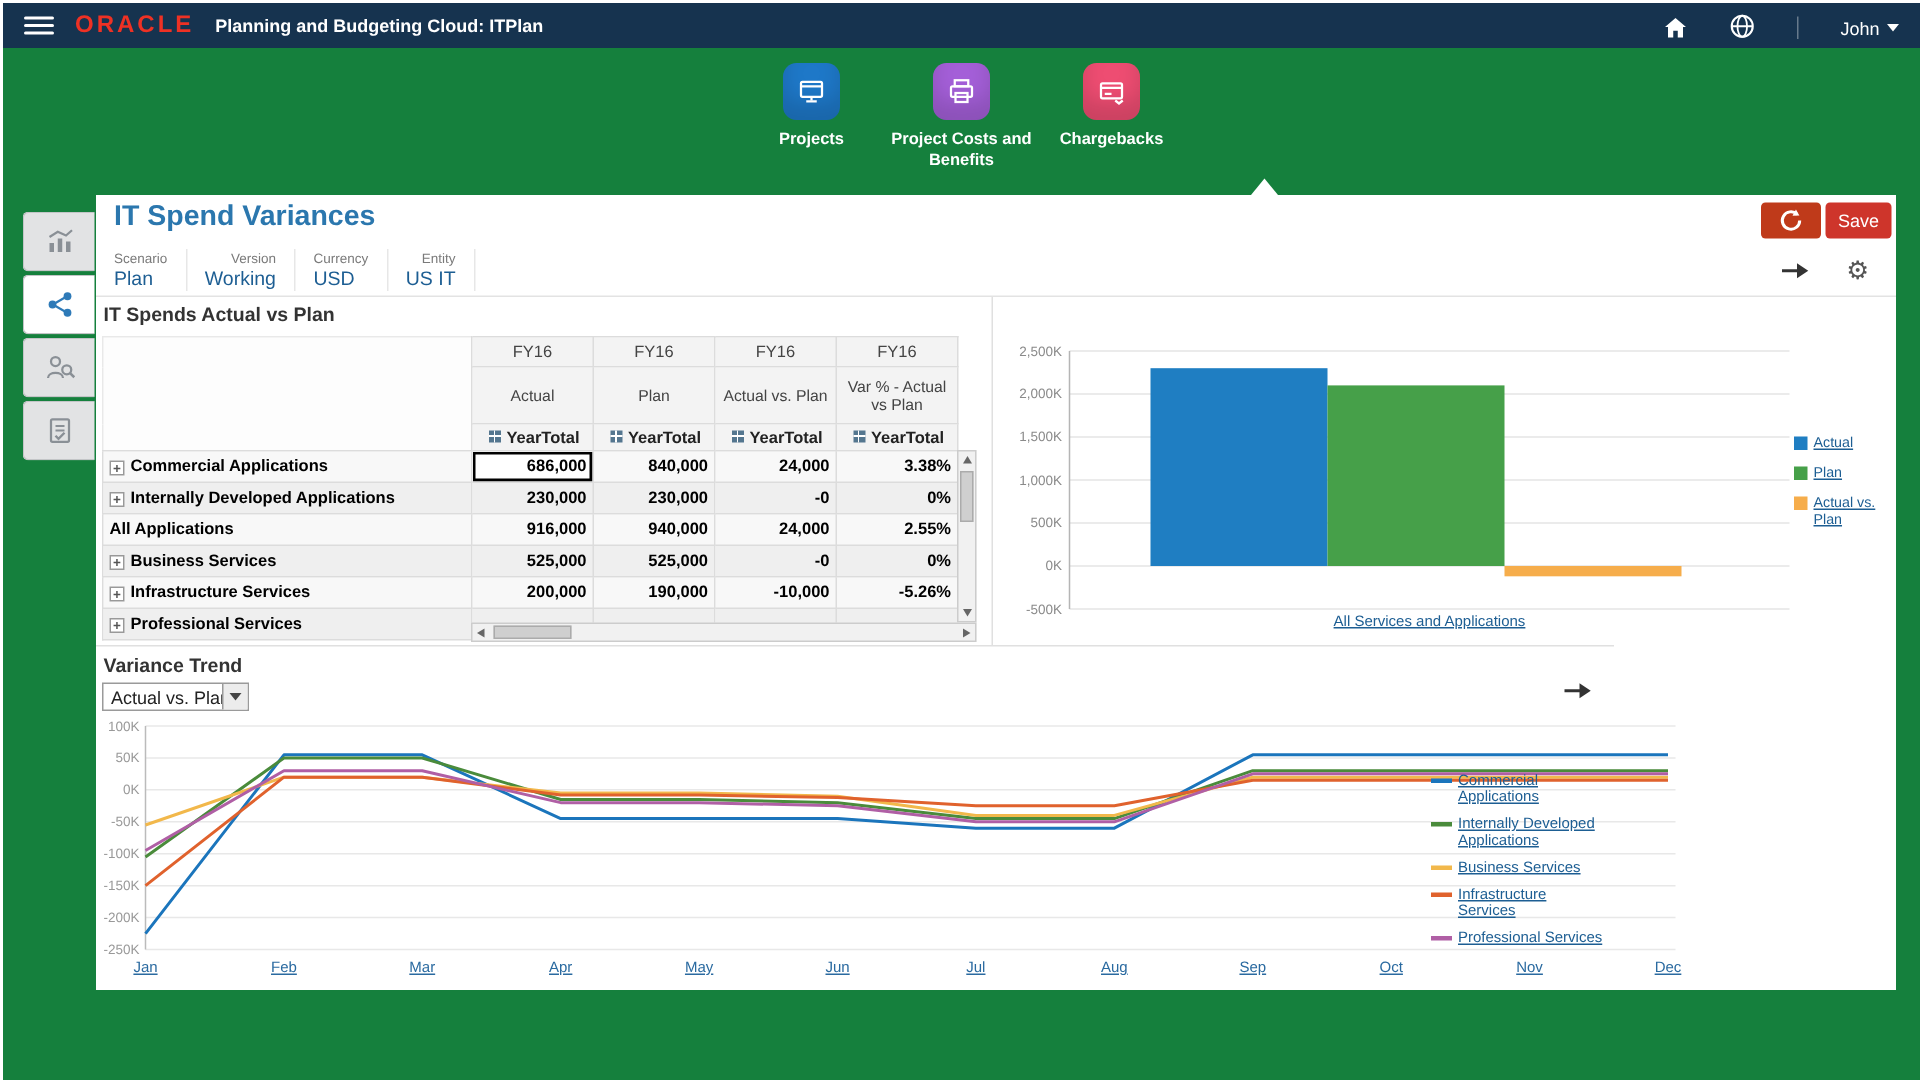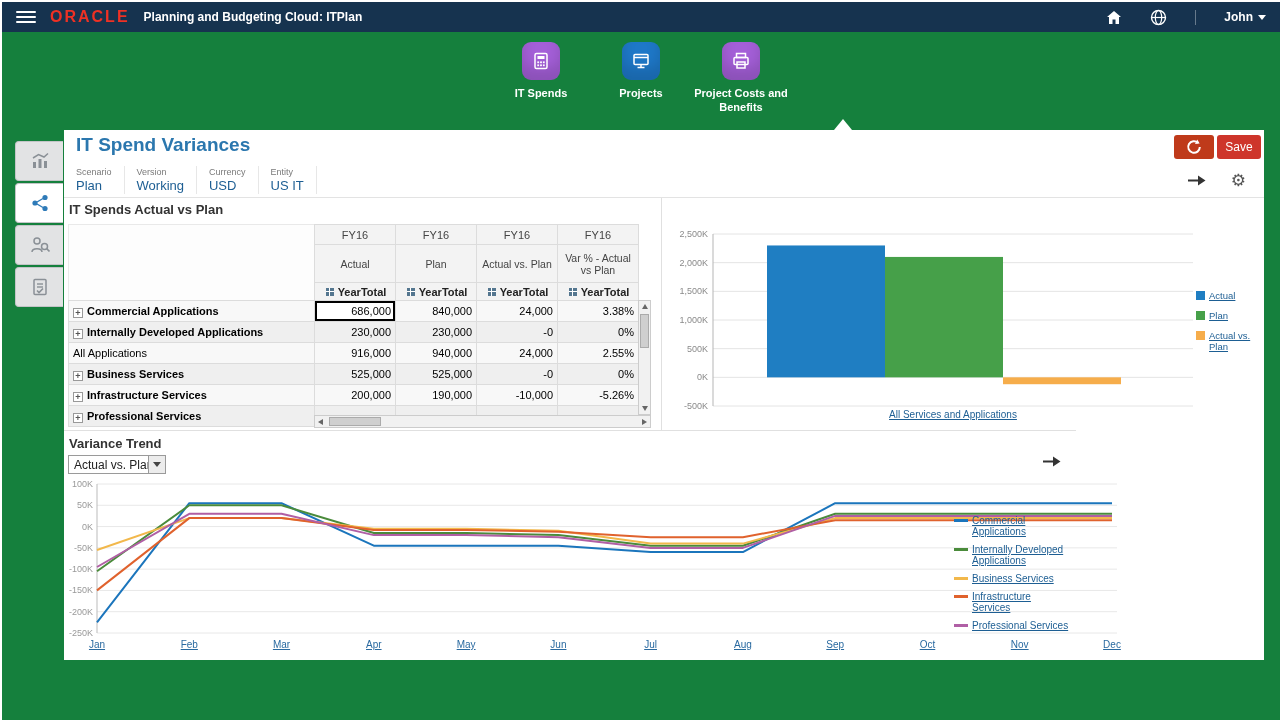--- a/index.html
+++ b/index.html
@@ -4,21 +4,21 @@
 <style>
   html,body{margin:0;padding:0;background:#333;}
   *{box-sizing:border-box;}
   .screen{position:relative;width:1282px;height:722px;margin:0 auto;background:#15803d;border:2px solid #fff;overflow:hidden;font-family:"Liberation Sans",sans-serif;}
   
   .topbar{position:absolute;left:0;top:0;width:100%;height:30px;background:#16334f;display:flex;align-items:center;color:#fff;}
   .hamburger{width:20px;margin:0 14px;cursor:pointer;}
   .hamburger div{height:2px;background:#fff;margin:3px 0;border-radius:1px;}
   .brand{color:#ee3124;font-weight:bold;font-size:16px;letter-spacing:2px;margin-right:14px;}
   .app-title{font-size:12px;font-weight:bold;}
-  .topbar-right{margin-left:auto;display:flex;align-items:center;gap:28px;margin-right:14px;font-weight:bold;}
+  .topbar-right{margin-left:auto;display:flex;align-items:flex-end;gap:28px;margin-right:14px;}
   .tb-sep{width:1px;height:15px;background:rgba(255,255,255,.35);}
   .user{font-size:12px;display:flex;align-items:center;gap:5px;cursor:pointer;}
   .caret-down{width:0;height:0;border-left:4px solid transparent;border-right:4px solid transparent;border-top:5px solid #fff;}
   .tb-icon{cursor:pointer;display:flex;align-items:center;}
   
   .tile-nav{position:absolute;top:32px;left:0;width:100%;height:98px;display:flex;justify-content:center;align-items:flex-start;}
   .nav-item{width:100px;text-align:center;cursor:pointer;}
   .tile{width:38px;height:38px;border-radius:9px;margin:8px auto 7px;display:flex;align-items:center;justify-content:center;box-shadow:inset 0 -12px 14px rgba(0,0,0,.15);}
   .nav-label{color:#fff;font-size:11px;font-weight:bold;line-height:1.25;}
   .nav-caret{position:absolute;left:832px;top:85px;width:0;height:0;border-left:9px solid transparent;border-right:9px solid transparent;border-bottom:11px solid #fff;}
@@ -26,36 +26,36 @@
   .side-tabs{position:absolute;left:13px;top:139px;width:48px;}
   .side-tab{height:40px;background:#e2e3e4;border:1px solid #c3c5c7;border-right:none;margin-bottom:2px;display:flex;align-items:center;justify-content:center;border-radius:4px 0 0 4px;cursor:pointer;}
   .side-tab.active{background:#fff;}
   
   .panel{position:absolute;left:62px;top:128px;width:1200px;height:530px;background:#fff;}
   .page-title{position:absolute;left:12px;top:4px;margin:0;font-size:19px;font-weight:bold;color:#2b77ae;}
   .btn-refresh{position:absolute;right:50px;top:5px;width:40px;height:24px;background:#bf3a1a;border-radius:3px;display:flex;align-items:center;justify-content:center;cursor:pointer;}
   .btn-save{position:absolute;right:3px;top:5px;width:44px;height:24px;background:#ce352b;border-radius:3px;color:#fff;font-size:12px;display:flex;align-items:center;justify-content:center;cursor:pointer;}
   .pov-row{position:absolute;left:0;top:33px;width:100%;height:35px;border-bottom:1px solid #e3e3e3;display:flex;align-items:center;}
   .pov-item{padding:0 12px;border-right:1px solid #e7e7e7;display:flex;flex-direction:column;justify-content:center;height:28px;}
-  .pov-label{font-size:9px;color:#7a7a7a;line-height:11px;}
+  .pov-label{font-size:9px;color:#7a7a7a;line-height:11px;text-align:right;}
   .pov-value{font-size:13px;color:#1d5e93;line-height:15px;cursor:pointer;}
   .pov-actions{margin-left:auto;display:flex;align-items:center;gap:24px;margin-right:18px;}
   .gear{font-size:17px;color:#555;cursor:pointer;line-height:17px;}
   
   .grid-section{position:absolute;left:0;top:68px;width:597px;height:232px;}
   .sec-title{margin:0;position:absolute;left:5px;top:4px;font-size:13px;color:#333;font-weight:bold;}
   .grid-wrap{position:absolute;left:4px;top:26px;width:588px;height:204px;overflow:hidden;}
   table.pgrid{border-collapse:collapse;table-layout:fixed;font-size:11px;width:570px;}
   .pgrid th,.pgrid td{border:1px solid #dcdcdc;padding:0 4px;overflow:hidden;white-space:nowrap;}
   .pgrid thead th{background:#f3f3f3;font-weight:normal;color:#444;text-align:center;}
   .pgrid th.corner{background:#fdfdfd;border-top-color:#e9e9e9;border-left-color:#e9e9e9;}
   .pgrid tr.hdr-year th{height:20px;}
   .pgrid tr.hdr-measure th{height:38px;font-size:10.5px;white-space:normal;line-height:12px;}
   .pgrid tr.hdr-period th{height:18px;font-weight:bold;color:#222;text-align:center;padding-left:6px;}
-  .pgrid tbody td{height:21px;}
+  .pgrid tbody td{height:21px;font-weight:bold;}
   .pgrid tbody tr:nth-child(odd) td{background:#f8f8f8;}
   .pgrid tbody tr:nth-child(even) td{background:#efefef;}
   td.rowhead{text-align:left;}
   td.rowhead.b{font-weight:bold;}
   td.num{text-align:right;}
   td.sel{box-shadow:inset 0 0 0 2px #000;background:#fff !important;}
   .grid-ico{display:inline-block;width:8px;height:8px;margin-right:4px;background:
     linear-gradient(to right, transparent 3px, #fff 3px, #fff 4px, transparent 4px),
     linear-gradient(to bottom, transparent 3px, #fff 3px, #fff 4px, transparent 4px),#54768f;}
   .expand-box{display:inline-block;width:10px;height:10px;border:1px solid #999;background:#fff;color:#555;font-size:9px;line-height:8px;text-align:center;margin-right:4px;vertical-align:-1px;cursor:pointer;}
@@ -121,54 +121,50 @@
       <span class="tb-sep"></span>
       <span class="user">
         <span>John</span>
         <span class="caret-down"></span>
       </span>
     </div>
   </header>
 
   <nav class="tile-nav">
     <div class="nav-item">
-      <div class="tile" style="background: rgb(164, 95, 216);">
-        <svg width="20" height="20" viewBox="0 0 20 20">
-            <rect x="4" y="2.5" width="12" height="15" rx="1.5" fill="none" stroke="#fff" stroke-width="1.5"></rect>
-            <rect x="6.5" y="5" width="7" height="3" fill="#fff"></rect>
-            <rect x="6.3" y="10.4" width="1.8" height="1.8" fill="#fff"></rect>
-            <rect x="9.1" y="10.4" width="1.8" height="1.8" fill="#fff"></rect>
-            <rect x="11.9" y="10.4" width="1.8" height="1.8" fill="#fff"></rect>
-            <rect x="6.3" y="13.4" width="1.8" height="1.8" fill="#fff"></rect>
-            <rect x="9.1" y="13.4" width="1.8" height="1.8" fill="#fff"></rect>
-            <rect x="11.9" y="13.4" width="1.8" height="1.8" fill="#fff"></rect>
-          </svg>
-      </div>
-      <div class="nav-label">IT Spends</div>
-    </div>
-    <div class="nav-item">
       <div class="tile" style="background: rgb(30, 120, 200);">
         <svg width="20" height="20" viewBox="0 0 20 20">
             <rect x="3" y="3.5" width="14" height="10" rx="1" fill="none" stroke="#fff" stroke-width="1.5"></rect>
             <line x1="3" y1="6.5" x2="17" y2="6.5" stroke="#fff" stroke-width="1.5"></line>
             <line x1="10" y1="13.5" x2="10" y2="16" stroke="#fff" stroke-width="1.5"></line>
             <line x1="6.5" y1="16.5" x2="13.5" y2="16.5" stroke="#fff" stroke-width="1.5"></line>
           </svg>
       </div>
       <div class="nav-label">Projects</div>
     </div>
     <div class="nav-item">
       <div class="tile" style="background: rgb(164, 95, 216);">
         <svg width="20" height="20" viewBox="0 0 20 20">
             <rect x="5.5" y="2.5" width="9" height="4" fill="none" stroke="#fff" stroke-width="1.5"></rect>
             <rect x="3" y="6.5" width="14" height="7" rx="1" fill="none" stroke="#fff" stroke-width="1.5"></rect>
             <rect x="6" y="11" width="8" height="6" fill="#0000" stroke="#fff" stroke-width="1.5"></rect>
           </svg>
       </div>
       <div class="nav-label">Project Costs and Benefits</div>
+    </div>
+    <div class="nav-item">
+      <div class="tile" style="background: rgb(238, 77, 114);">
+        <svg width="20" height="20" viewBox="0 0 20 20">
+            <rect x="3" y="4.5" width="14" height="10" rx="1" fill="none" stroke="#fff" stroke-width="1.5"></rect>
+            <line x1="3" y1="7.5" x2="17" y2="7.5" stroke="#fff" stroke-width="1.5"></line>
+            <line x1="5.5" y1="11.5" x2="10" y2="11.5" stroke="#fff" stroke-width="1.5"></line>
+            <path d="M12.5 16 l2.5 2 2.5-2" fill="none" stroke="#fff" stroke-width="1.5"></path>
+          </svg>
+      </div>
+      <div class="nav-label">Chargebacks</div>
     </div>
     <div class="nav-caret"></div>
   </nav>
 
   <aside class="side-tabs">
     <div class="side-tab">
       <svg width="22" height="20" viewBox="0 0 22 20">
           <rect x="4" y="11" width="3" height="6" fill="#8a9096"></rect>
           <rect x="9.5" y="8" width="3" height="9" fill="#8a9096"></rect>
           <rect x="15" y="10" width="3" height="7" fill="#8a9096"></rect>

